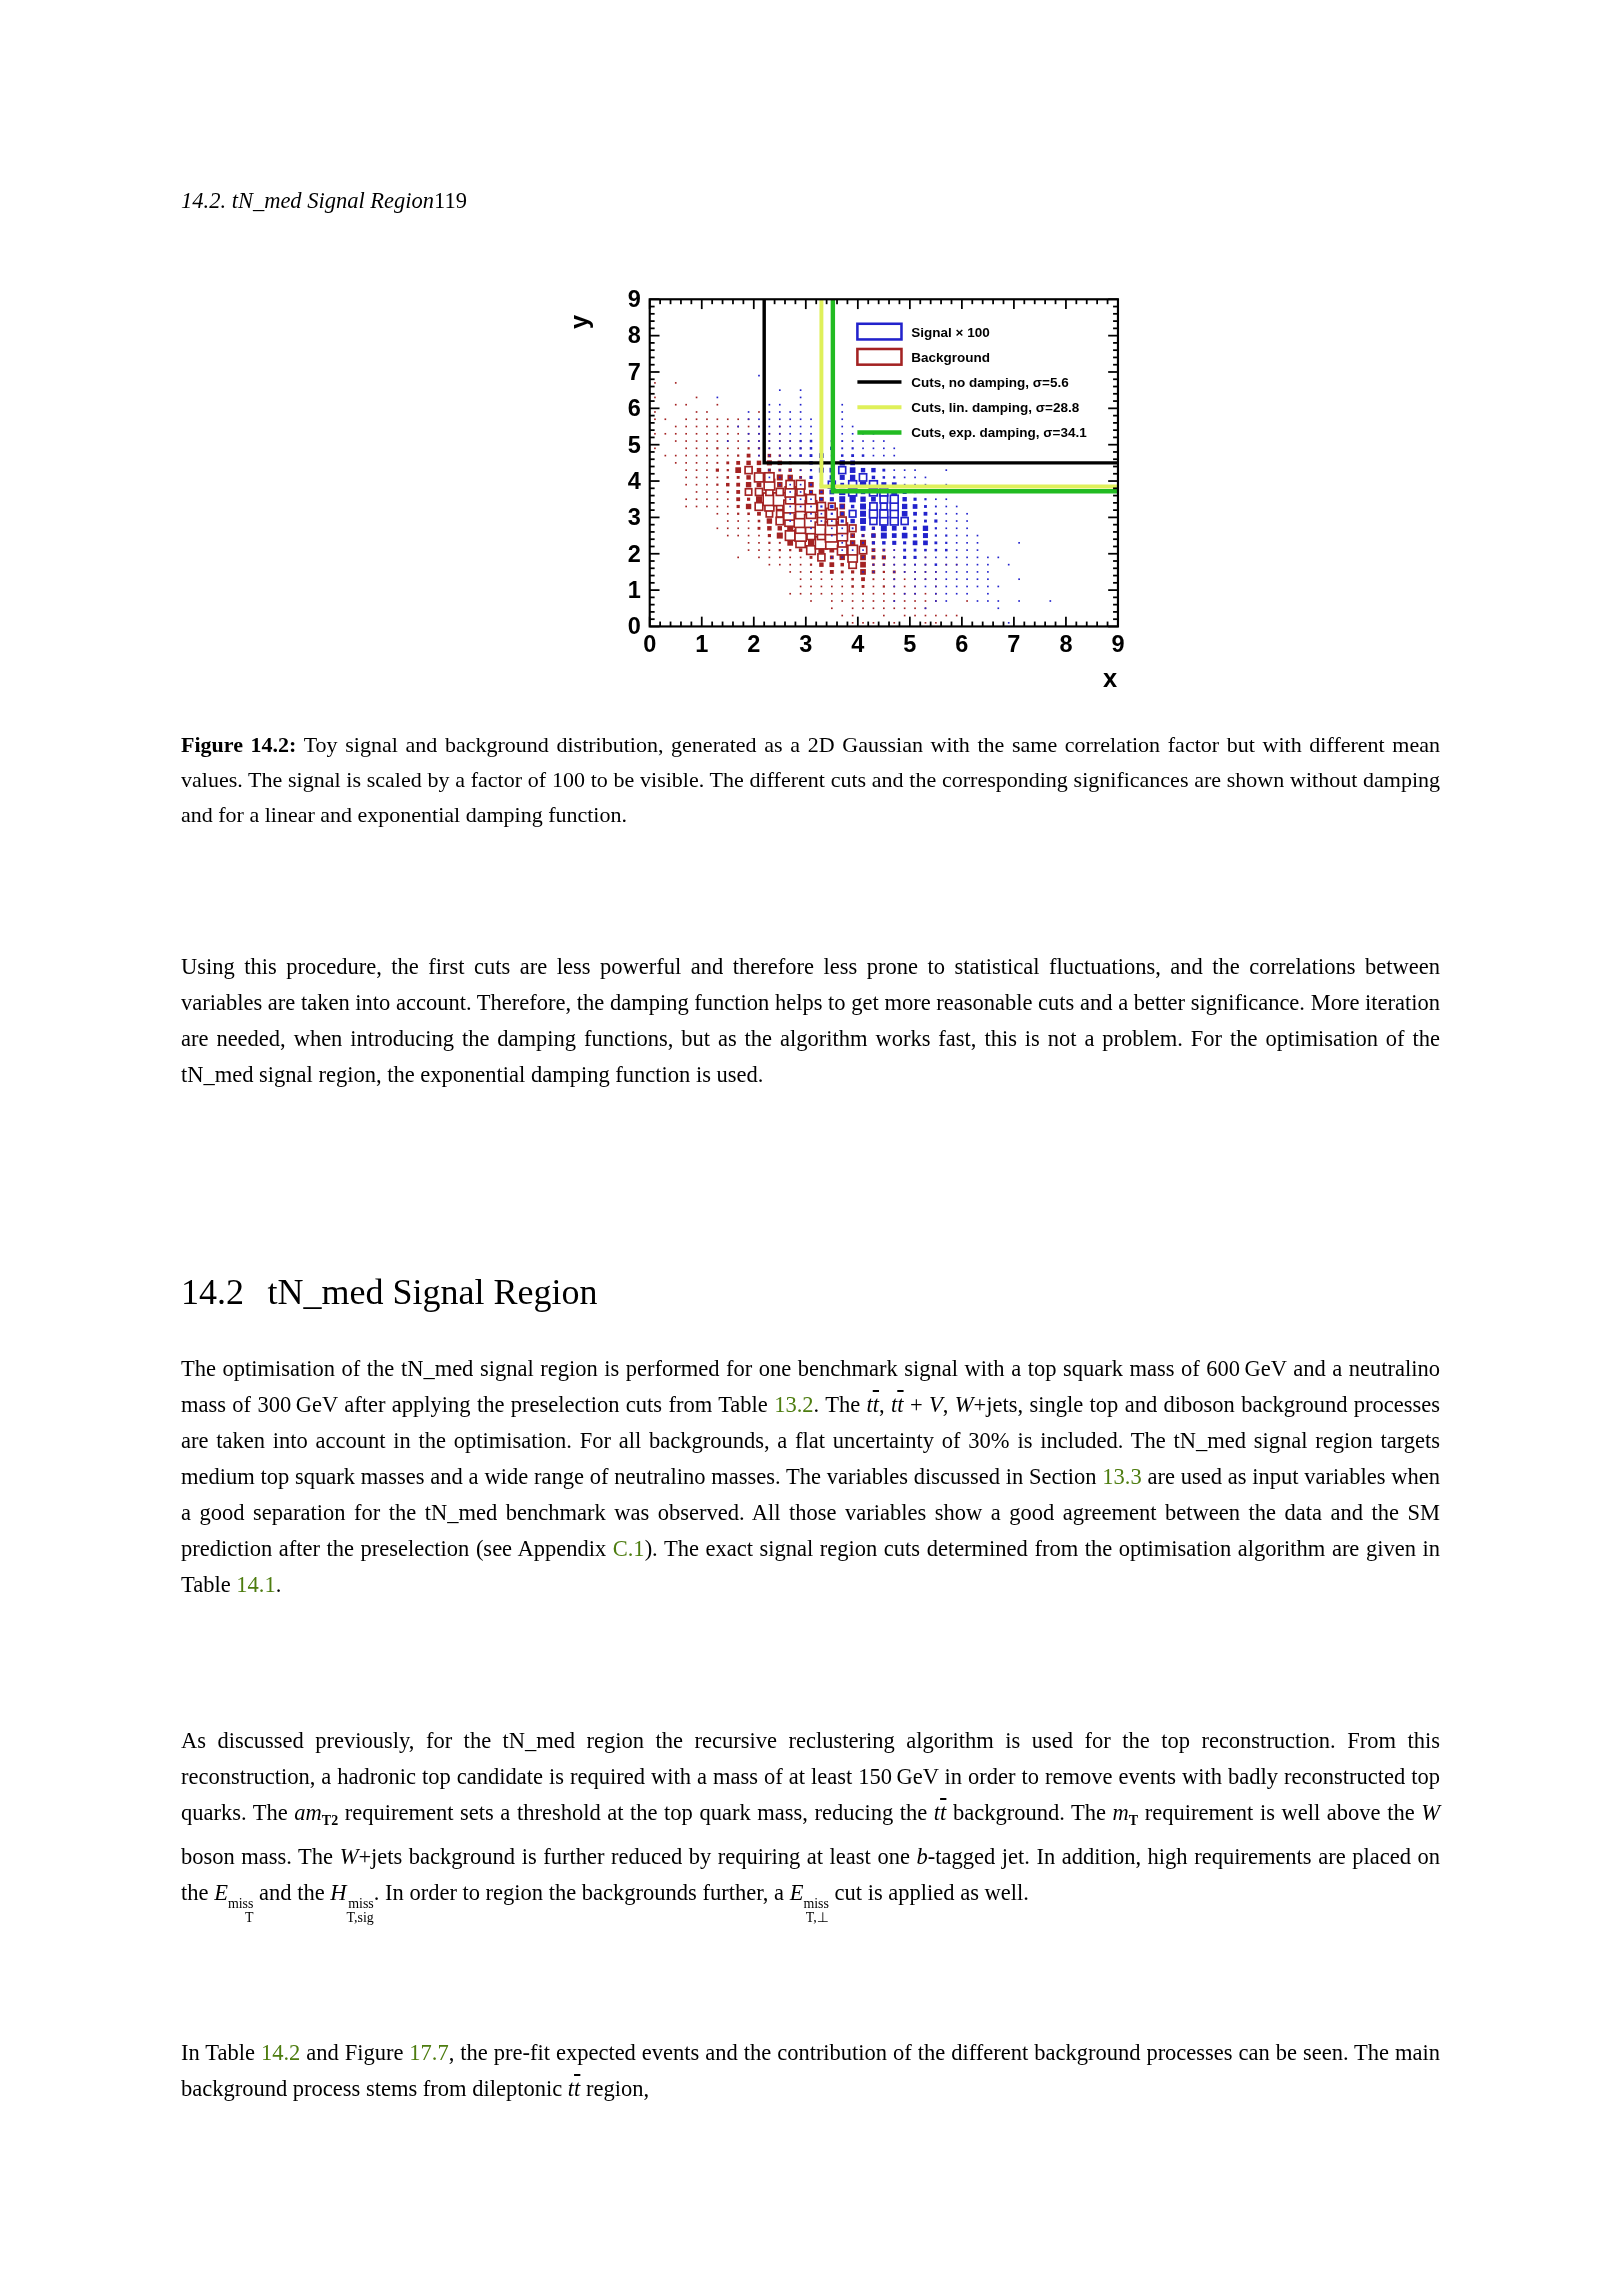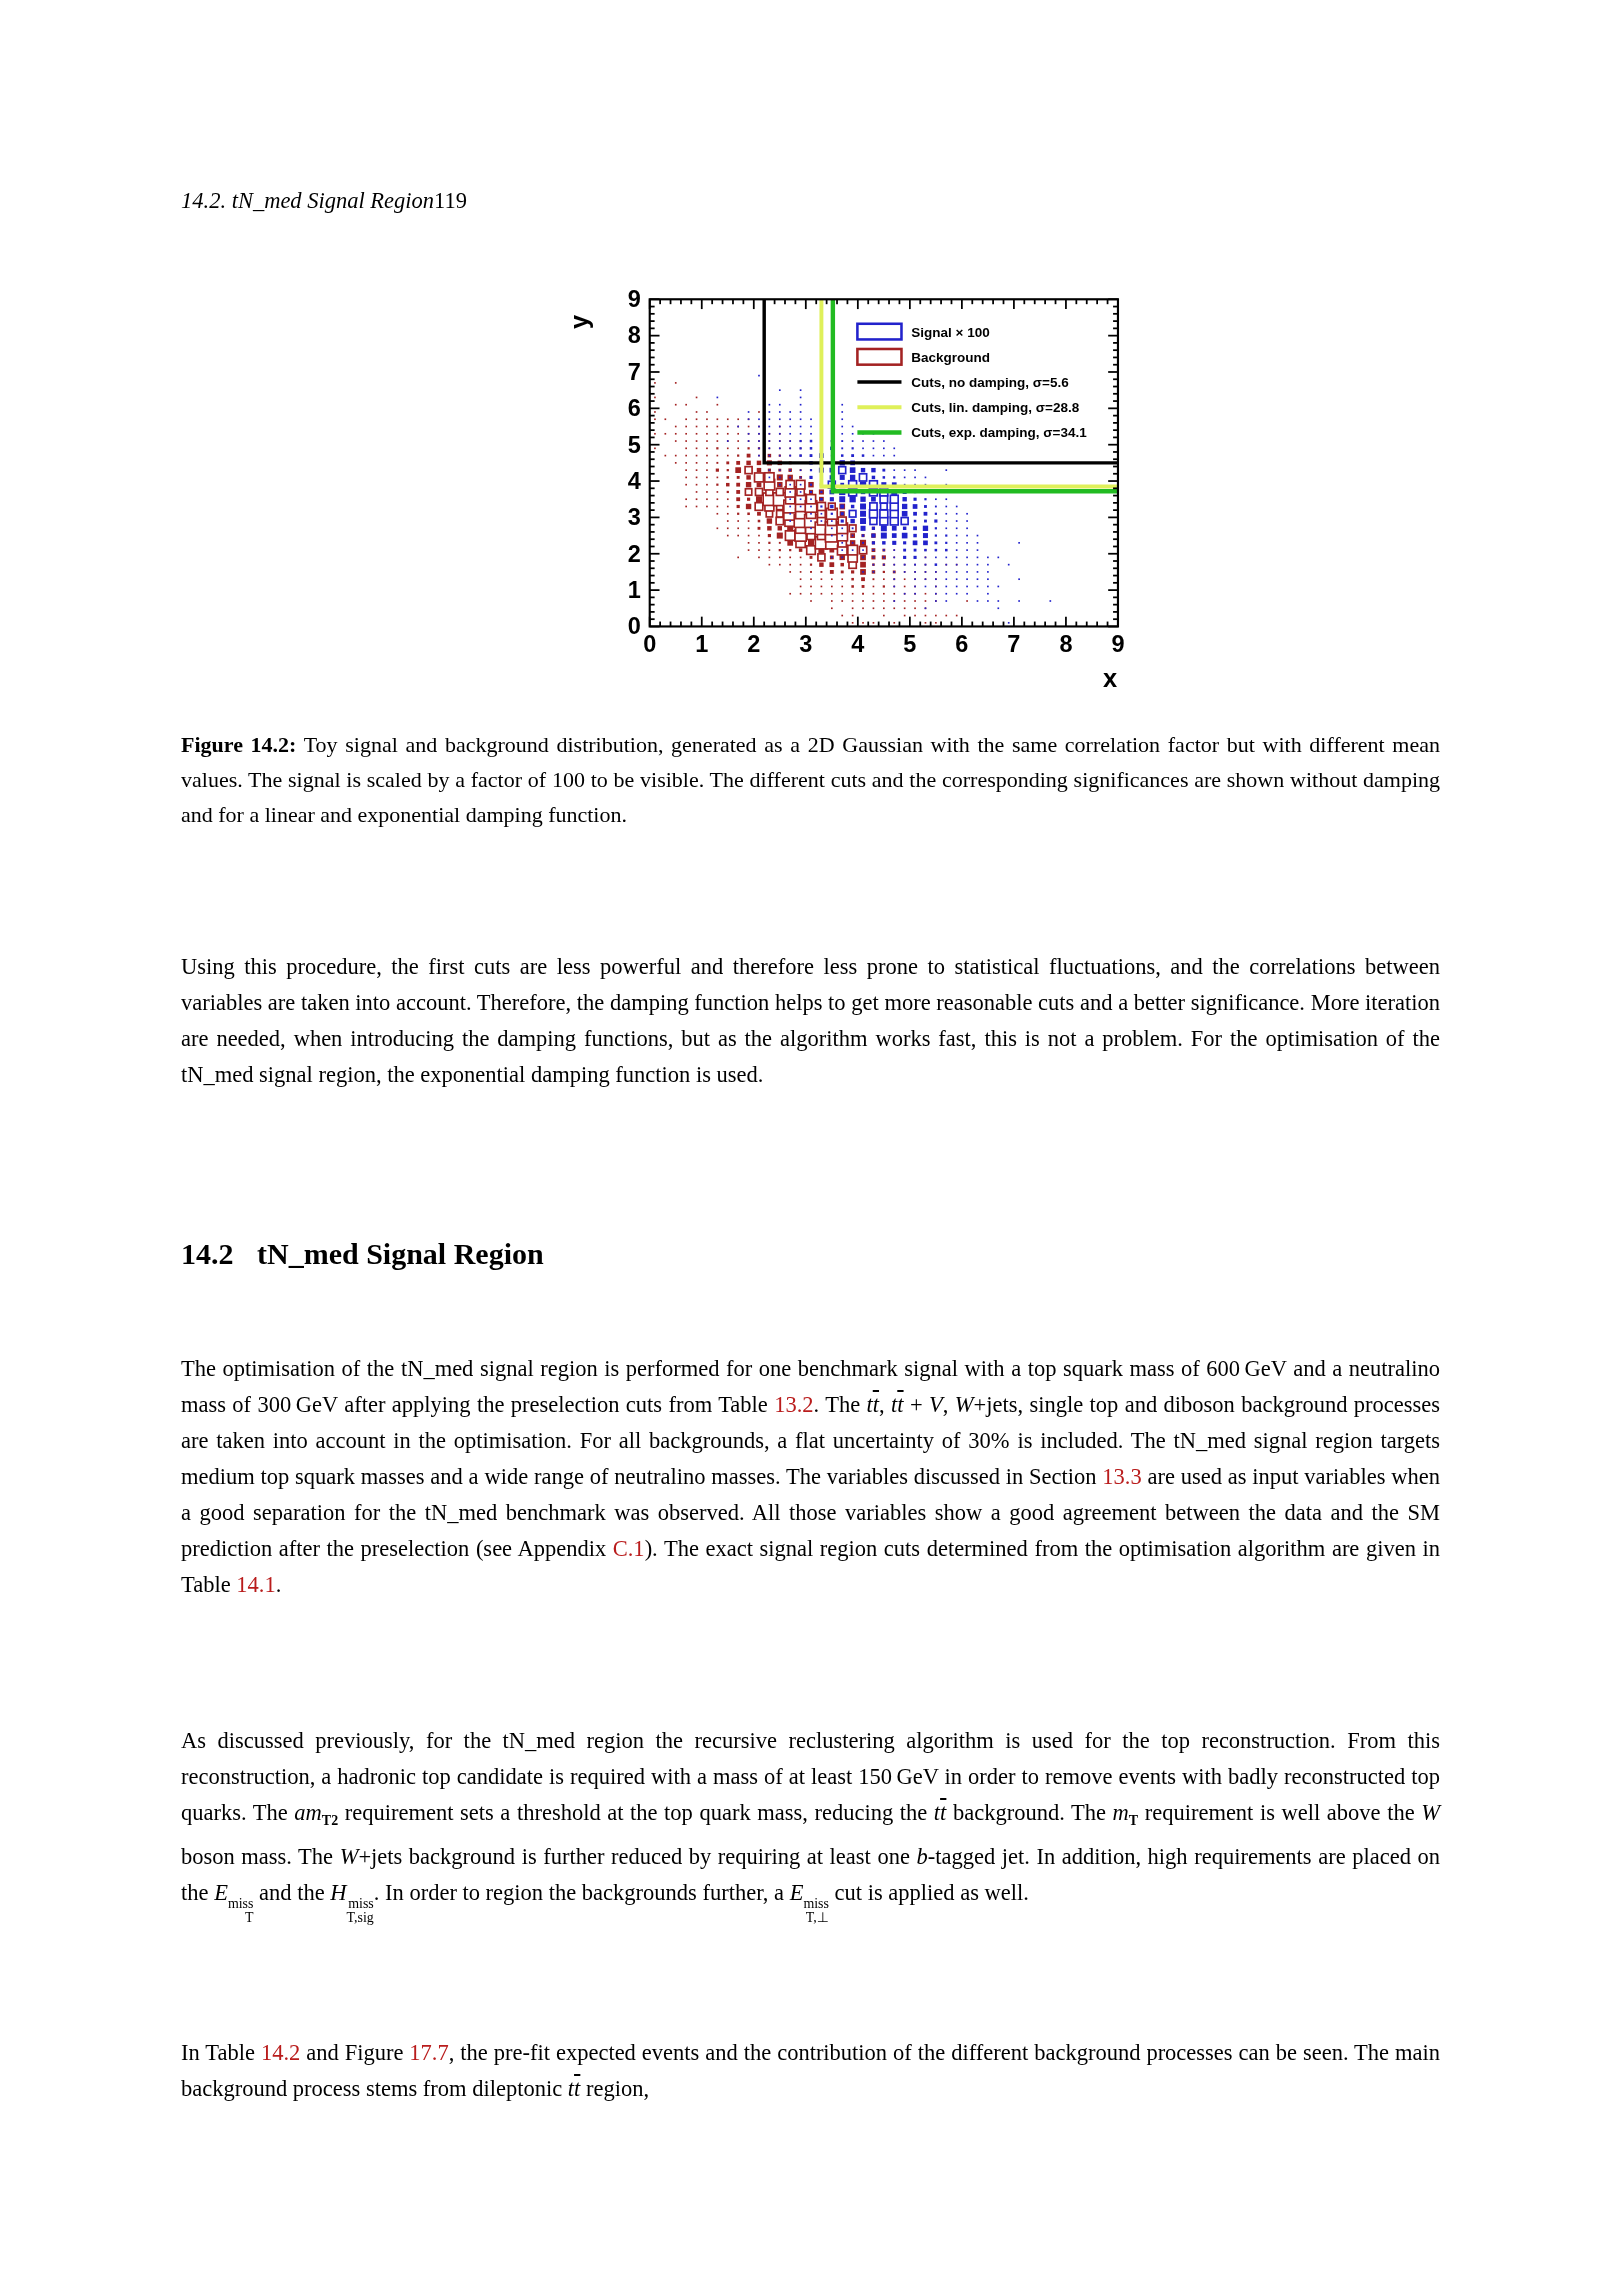--- a/index.html
+++ b/index.html
@@ -5,25 +5,25 @@
   html,body{margin:0;padding:0;}
   body{width:1621px;height:2293px;background:#ffffff;position:relative;overflow:hidden;
        font-family:"Liberation Serif",serif;color:#000;}
   .abs{position:absolute;}
   .pg-header{left:181px;top:188px;width:1259px;display:flex;justify-content:flex-start;
              font-size:22.5px;}
   .pg-header .left{font-style:italic;}
   .textblock{left:181px;width:1259px;font-size:22.5px;line-height:36px;text-align:justify;margin-top:10px;}
   .caption{left:181px;width:1259px;font-size:22px;line-height:35px;text-align:justify;}
   .caption .cap-label{font-weight:bold;margin-top:41px;}
-  .section-heading{left:181px;top:1237px;width:1259px;font-size:30px;font-weight:bold;}
+  .section-heading{left:181px;top:1271px;width:1259px;font-size:36px;font-weight:normal;}
   .section-heading .num{margin-right:23.5px;}
   .it{font-style:italic;}
   .ov{text-decoration:overline;}
-  .lnk{color:#b91c1c;cursor:pointer;}
+  .lnk{color:#4d7c0f;cursor:pointer;}
   .mstack{display:inline-flex;flex-direction:column;align-items:flex-end;
           vertical-align:-0.55em;font-size:0.62em;line-height:1.02;font-style:normal;}
   .msubonly{font-size:0.62em;vertical-align:-0.35em;font-style:normal;font-weight:bold;}
   #figure-wrap{left:529px;top:265px;width:647px;height:431px;}
   p{margin:0;}
 </style>
 </head>
 <body>
 
 <div class="abs pg-header">

